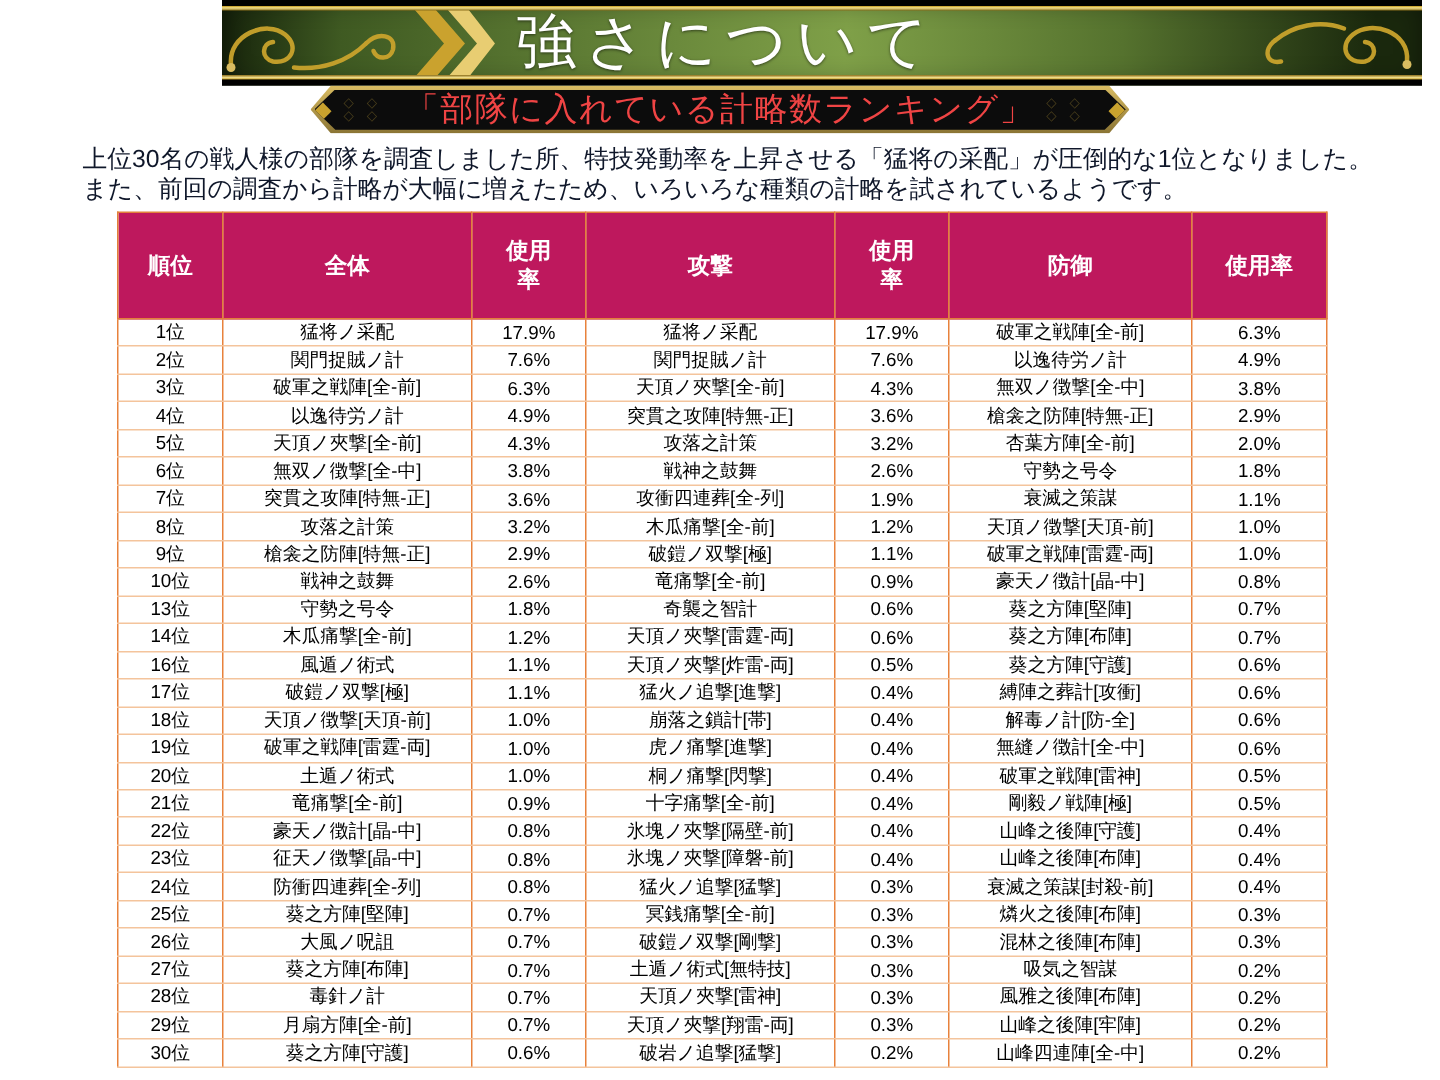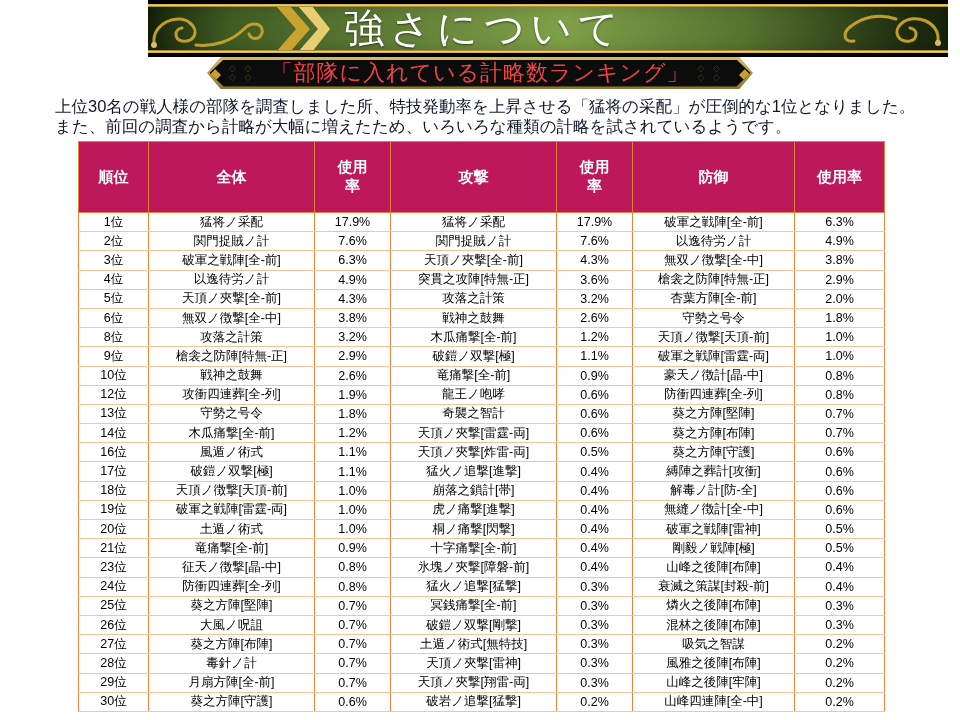--- a/index.html
+++ b/index.html
@@ -179,20 +179,29 @@
         <tr>
           <td>6位</td>
           <td>無双ノ徴撃[全-中]</td>
           <td>3.8%</td>
           <td>戦神之鼓舞</td>
           <td>2.6%</td>
           <td>守勢之号令</td>
           <td>1.8%</td>
         </tr>
         <tr>
+          <td>7位</td>
+          <td>突貫之攻陣[特無-正]</td>
+          <td>3.6%</td>
+          <td>攻衝四連葬[全-列]</td>
+          <td>1.9%</td>
+          <td>衰滅之策謀</td>
+          <td>1.1%</td>
+        </tr>
+        <tr>
           <td>8位</td>
           <td>攻落之計策</td>
           <td>3.2%</td>
           <td>木瓜痛撃[全-前]</td>
           <td>1.2%</td>
           <td>天頂ノ徴撃[天頂-前]</td>
           <td>1.0%</td>
         </tr>
         <tr>
           <td>9位</td>
@@ -206,29 +215,20 @@
         <tr>
           <td>10位</td>
           <td>戦神之鼓舞</td>
           <td>2.6%</td>
           <td>竜痛撃[全-前]</td>
           <td>0.9%</td>
           <td>豪天ノ徴計[晶-中]</td>
           <td>0.8%</td>
         </tr>
         <tr>
-          <td>12位</td>
-          <td>攻衝四連葬[全-列]</td>
-          <td>1.9%</td>
-          <td>龍王ノ咆哮</td>
-          <td>0.6%</td>
-          <td>防衝四連葬[全-列]</td>
-          <td>0.8%</td>
-        </tr>
-        <tr>
           <td>13位</td>
           <td>守勢之号令</td>
           <td>1.8%</td>
           <td>奇襲之智計</td>
           <td>0.6%</td>
           <td>葵之方陣[堅陣]</td>
           <td>0.7%</td>
         </tr>
         <tr>
           <td>14位</td>
@@ -287,20 +287,29 @@
         <tr>
           <td>21位</td>
           <td>竜痛撃[全-前]</td>
           <td>0.9%</td>
           <td>十字痛撃[全-前]</td>
           <td>0.4%</td>
           <td>剛毅ノ戦陣[極]</td>
           <td>0.5%</td>
         </tr>
         <tr>
+          <td>22位</td>
+          <td>豪天ノ徴計[晶-中]</td>
+          <td>0.8%</td>
+          <td>氷塊ノ夾撃[隔壁-前]</td>
+          <td>0.4%</td>
+          <td>山峰之後陣[守護]</td>
+          <td>0.4%</td>
+        </tr>
+        <tr>
           <td>23位</td>
           <td>征天ノ徴撃[晶-中]</td>
           <td>0.8%</td>
           <td>氷塊ノ夾撃[障磐-前]</td>
           <td>0.4%</td>
           <td>山峰之後陣[布陣]</td>
           <td>0.4%</td>
         </tr>
         <tr>
           <td>24位</td>

